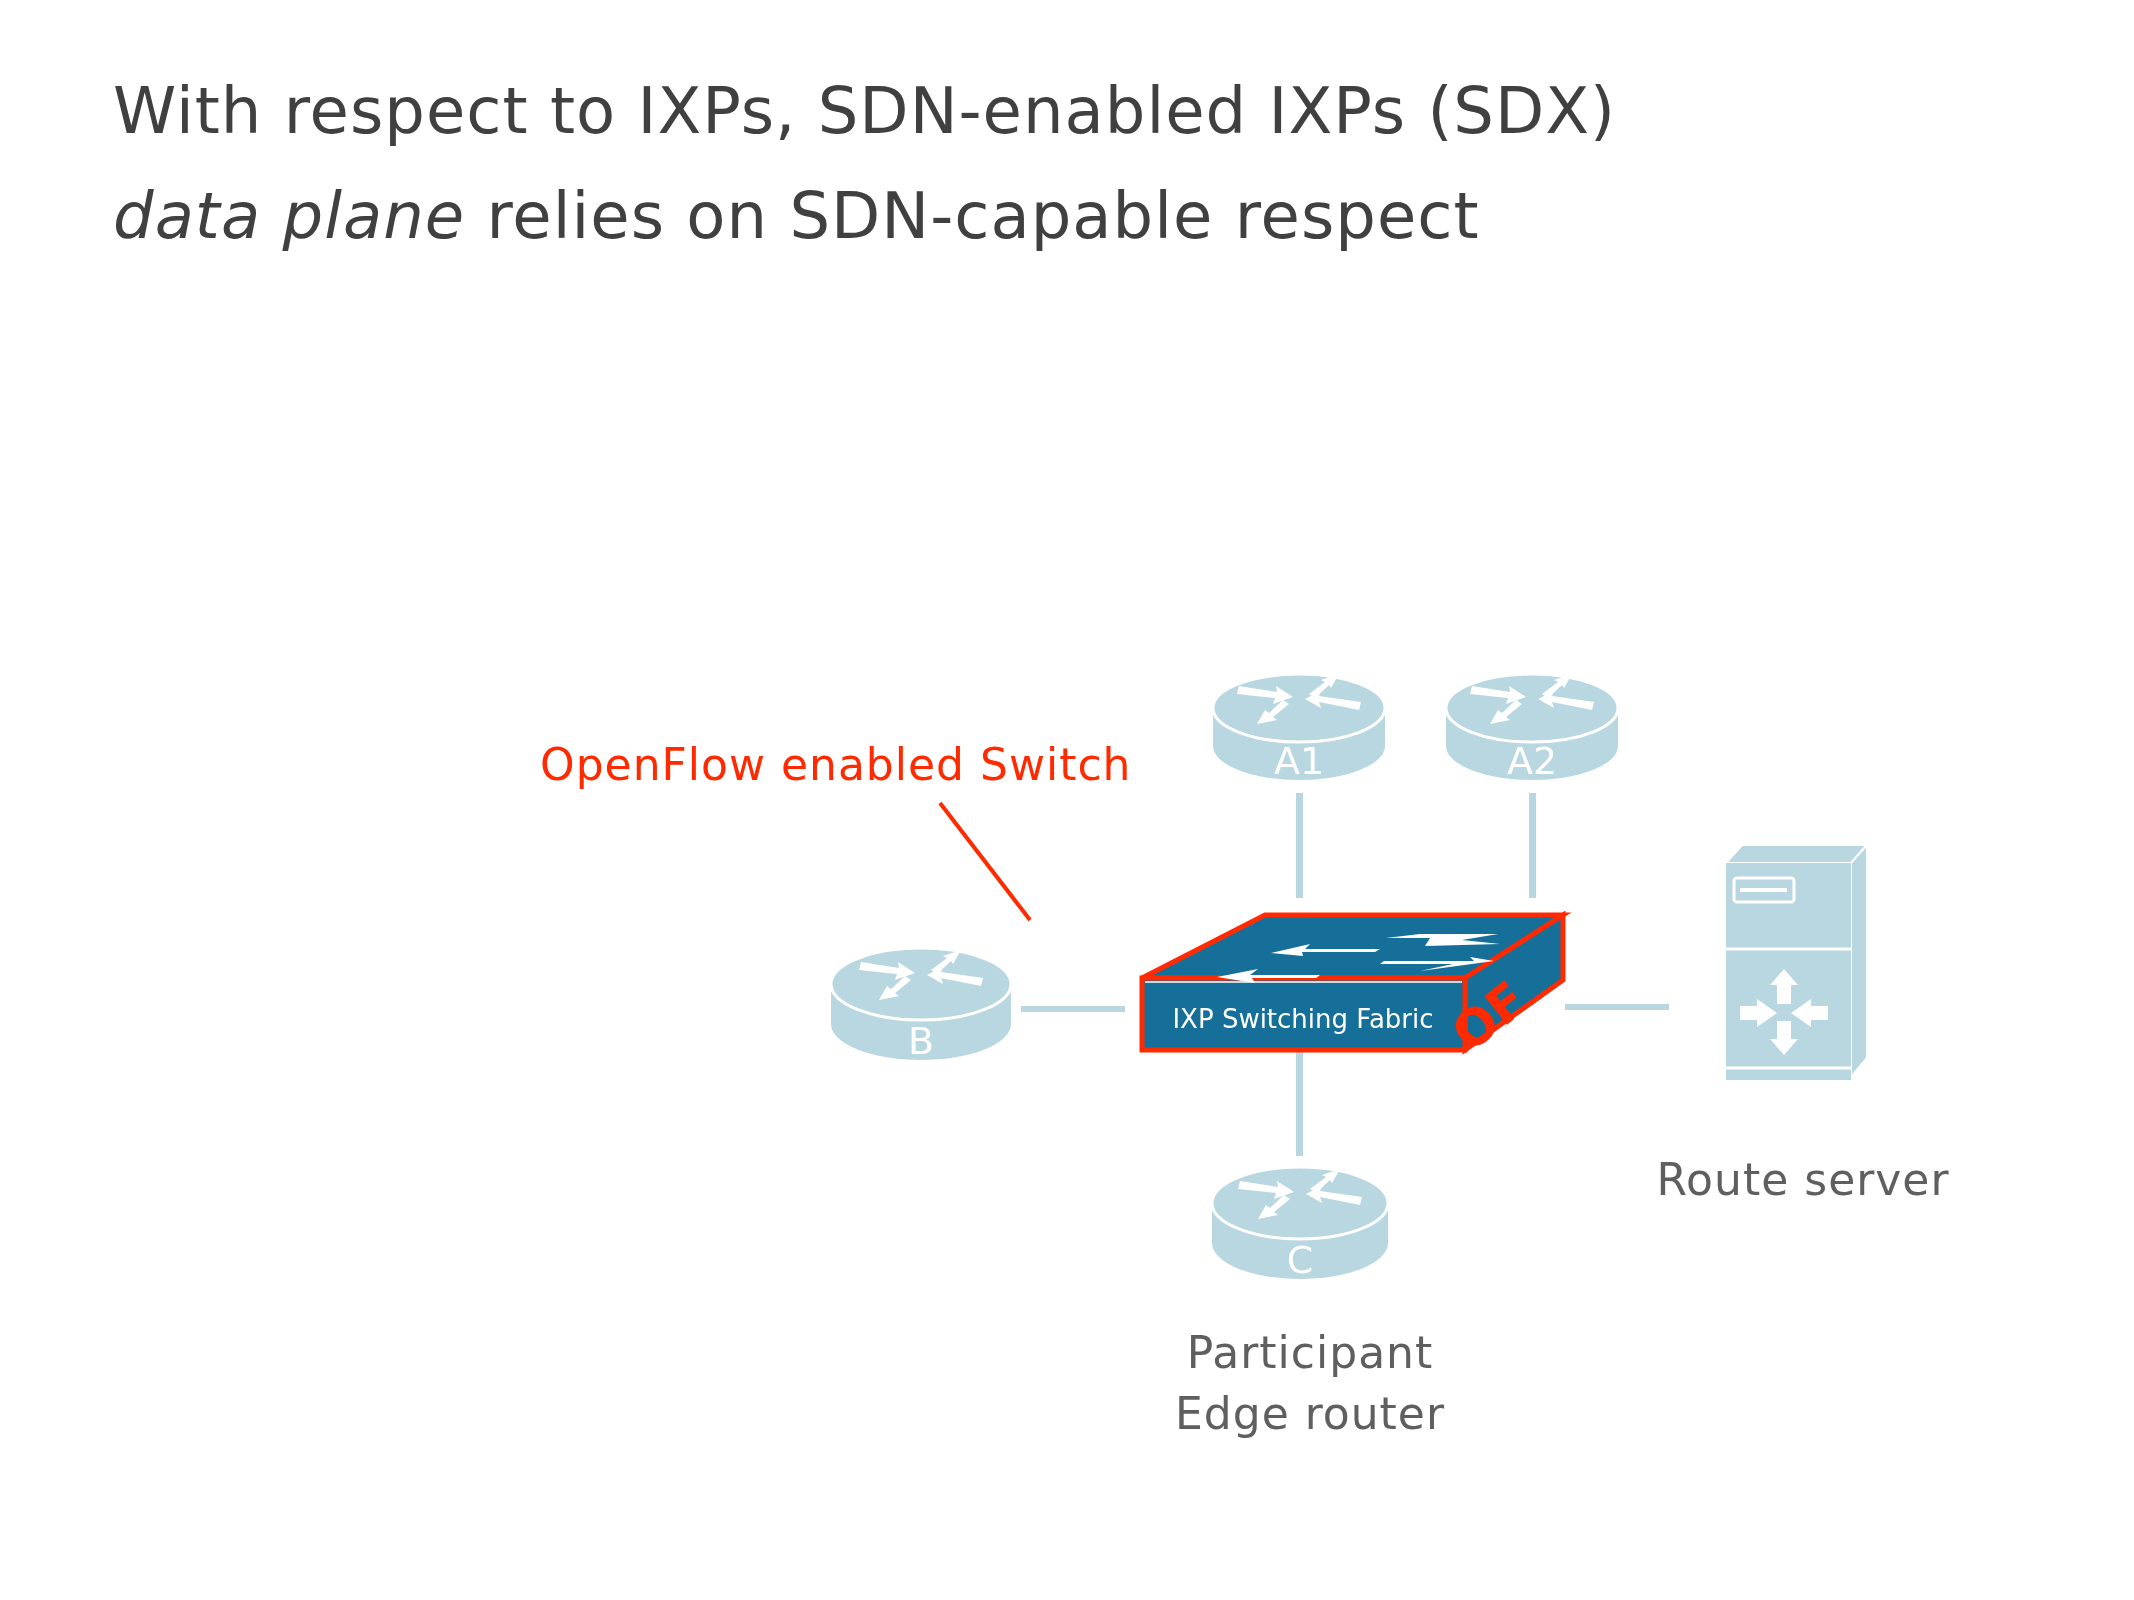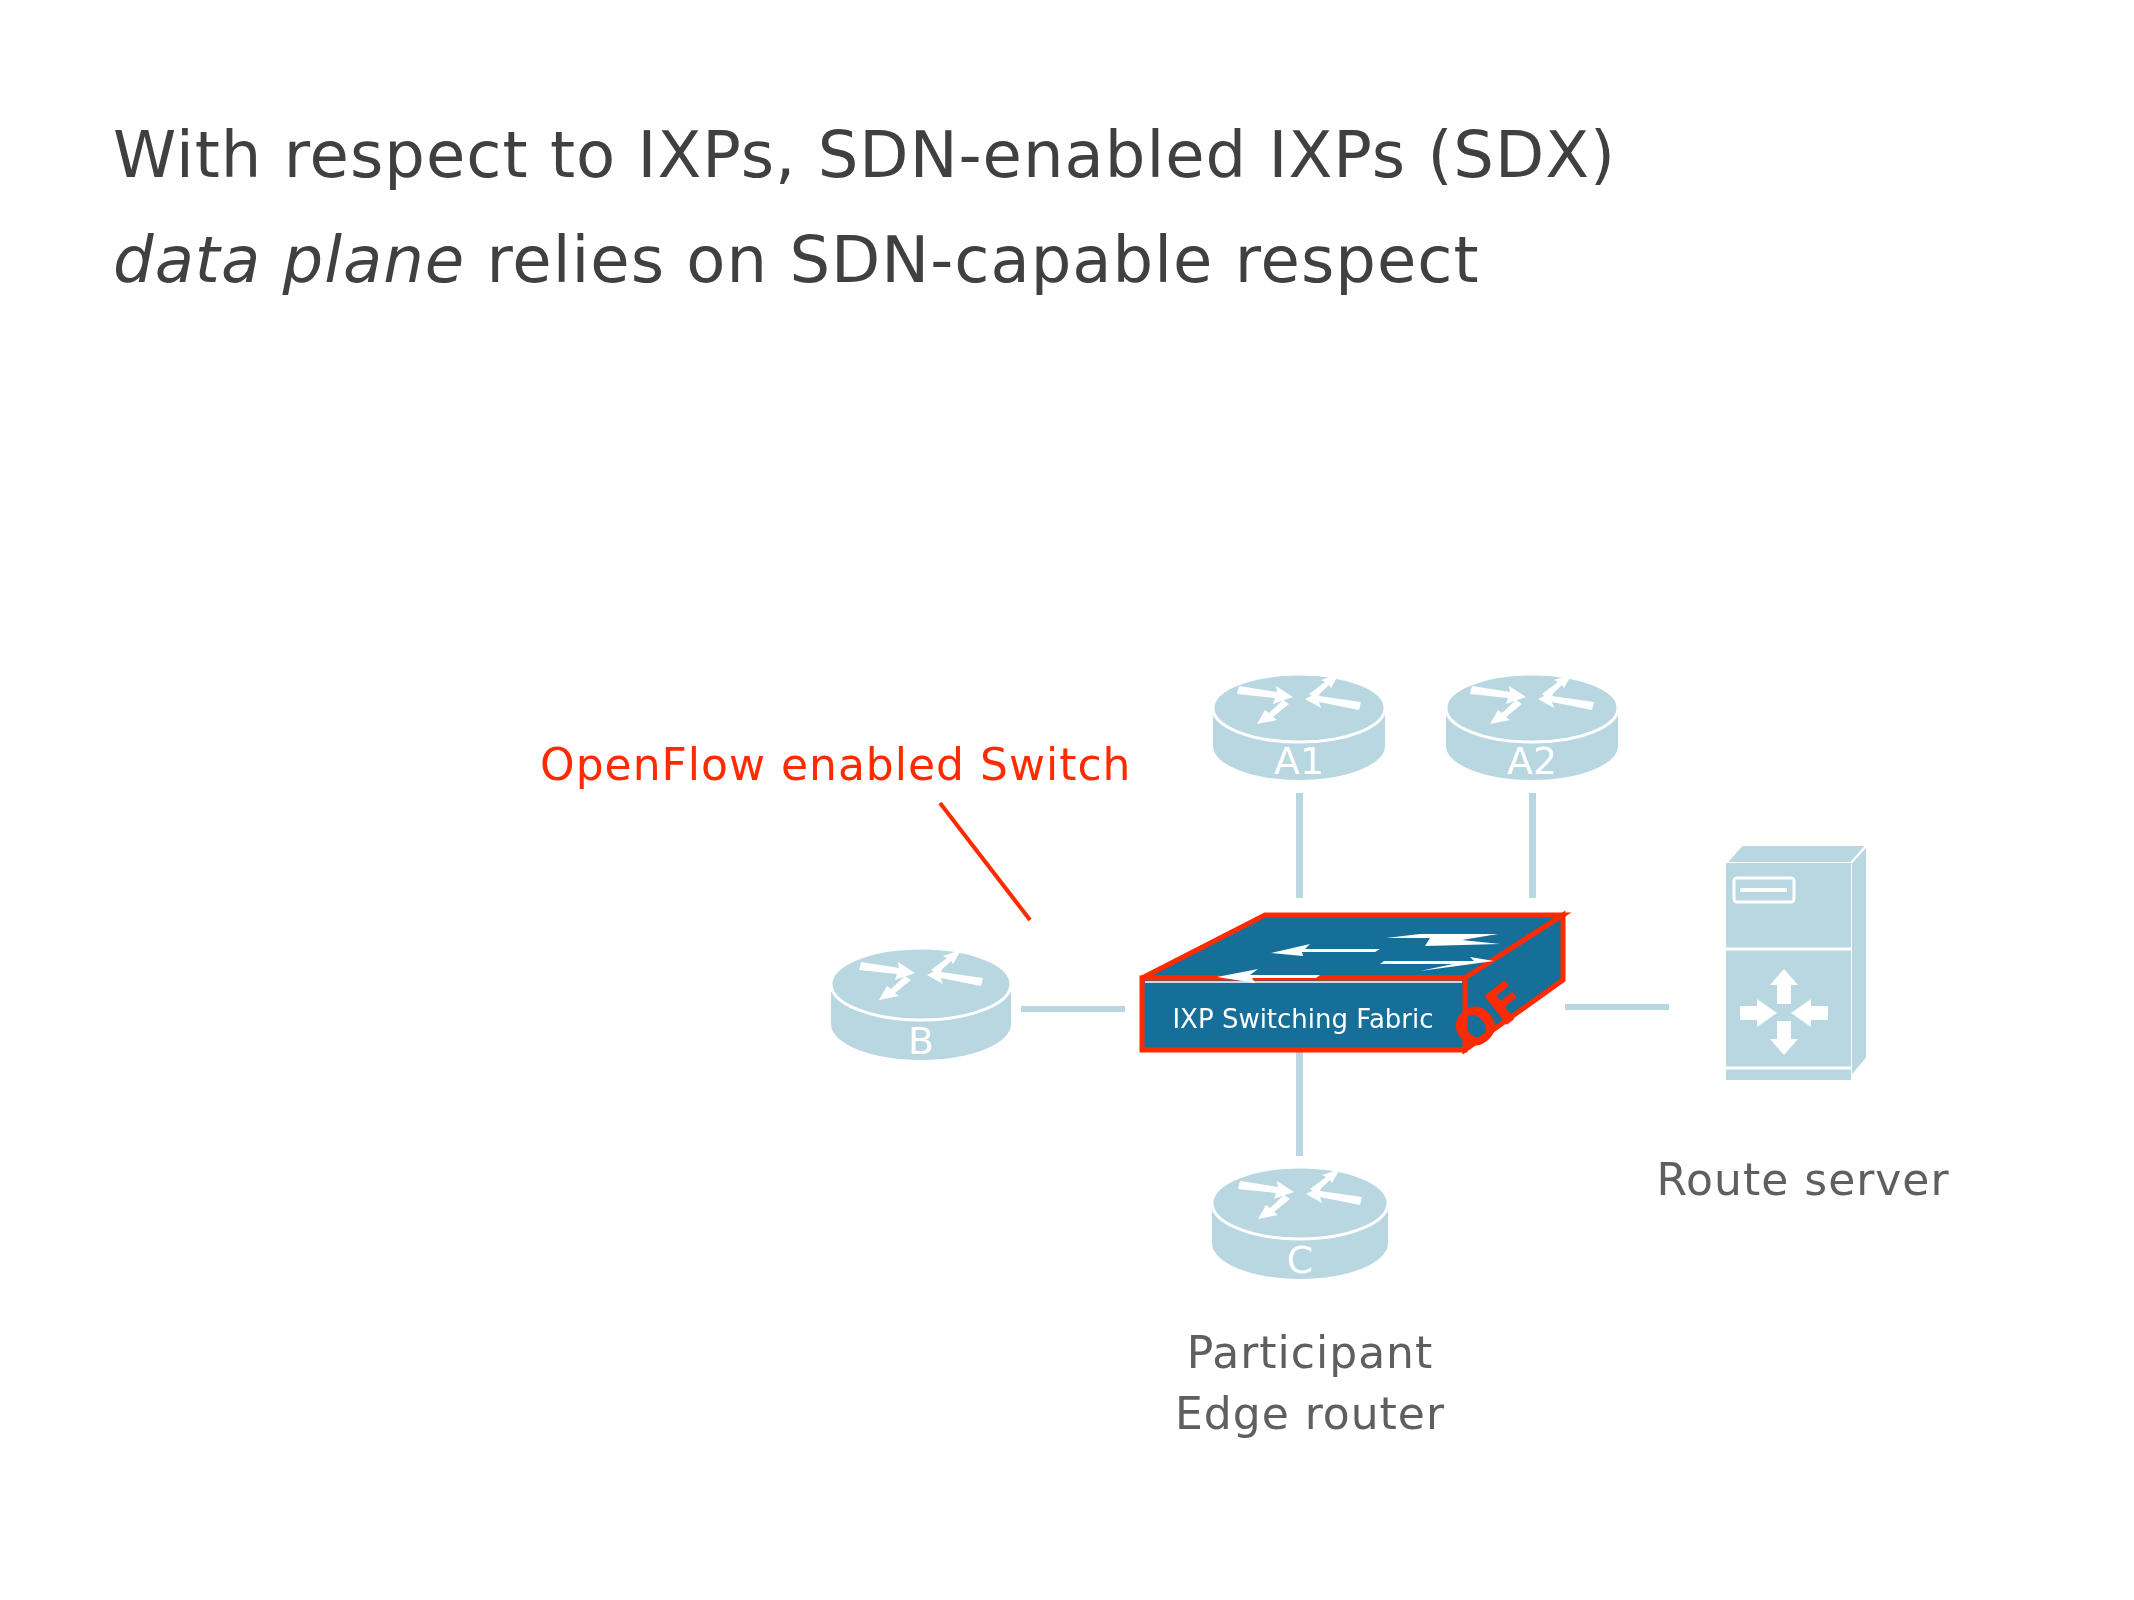--- a/index.html
+++ b/index.html
@@ -1,17 +1,17 @@
 <!DOCTYPE html>
 <html><head>
 <meta charset="utf-8">
 <style>
   html, body { margin: 0; padding: 0; background: #ffffff; }
   body { width: 2134px; height: 1600px; position: relative; overflow: hidden; font-family: "DejaVu Sans", sans-serif; }
-  .title-line { position: absolute; left: 113px; font-size: 64px; color: #404040; white-space: nowrap; letter-spacing: 1px; font-family: "DejaVu Sans", sans-serif; margin-top: 44px; }
+  .title-line { position: absolute; left: 113px; font-size: 64px; color: #404040; white-space: nowrap; letter-spacing: 1px; font-family: "DejaVu Sans", sans-serif; }
   .title-line.l1 { top: 74px; }
   .title-line.l2 { top: 179px; }
   .title-line em { font-style: italic; }
   #diagram { position: absolute; left: 0; top: 0; }
   .svg-text { font-family: "DejaVu Sans", sans-serif; }
 </style>
 </head>
 <body>
 
 <div class="title-line l1">With respect to IXPs, SDN-enabled IXPs (SDX)</div>

